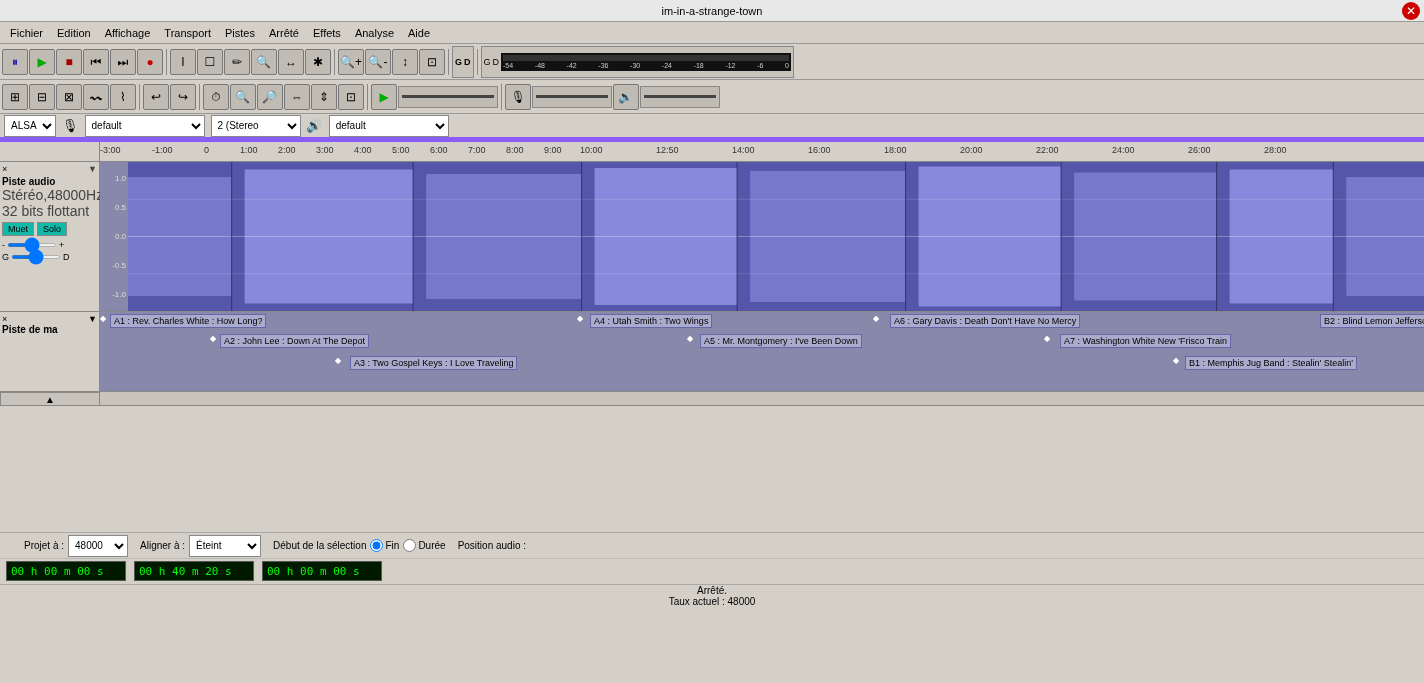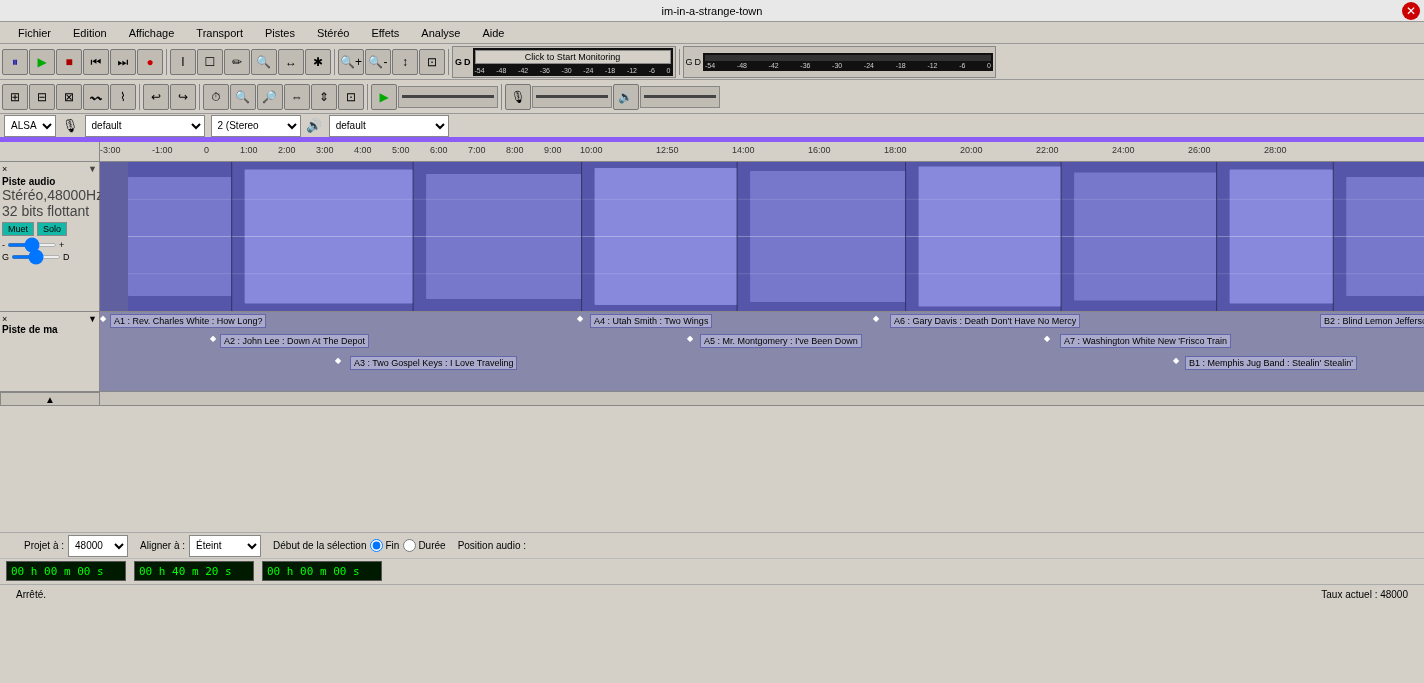--- a/index.html
+++ b/index.html
@@ -33,21 +33,20 @@
       display: flex;
       align-items: center;
       padding: 0 4px;
       border-bottom: 1px solid #999;
       gap: 2px;
     }
     #menubar span {
       padding: 2px 6px;
       cursor: pointer;
       font-size: 11px;
-      margin-left: 8px;
     }
 
     .track-container {
       display: flex;
       height: 150px;
       border-bottom: 1px solid #888;
     }
     .track-header {
       width: 100px;
       background: #d4d0c8;
@@ -161,20 +160,21 @@
     
     #statusbar {
       height: 20px;
       background: #d4d0c8;
       border-top: 1px solid #aaa;
       display: flex;
       align-items: center;
       padding: 0 16px;
       justify-content: space-between;
       font-size: 10px;
+      flex-direction: column;
     }
 
     
     .play-btn { color: #00aa00; font-size: 16px; }
     .pause-btn { color: #0000aa; font-size: 14px; }
     .stop-btn { color: #aa0000; }
     .record-btn { color: #cc0000; font-size: 14px; }
 
     
     #row1 { display: flex; align-items: center; height: 36px; background: #d4d0c8; border-bottom: 1px solid #999; padding: 0 2px; gap: 1px; }
@@ -245,21 +245,21 @@
   <span>im-in-a-strange-town</span>
   <div class="close-btn">✕</div>
 </div>
 
 <div id="menubar">
   <span>Fichier</span>
   <span>Edition</span>
   <span>Affichage</span>
   <span>Transport</span>
   <span>Pistes</span>
-  <span>Stéréo</span>
+  <span>Arrêté</span>
   <span>Effets</span>
   <span>Analyse</span>
   <span>Aide</span>
 </div>
 
 <div id="row1">
 
   <div class="btn-small pause-btn" title="Pause">⏸</div>
   <div class="btn-small play-btn" title="Play">▶</div>
   <div class="btn-small stop-btn" title="Stop">■</div>
@@ -277,35 +277,20 @@
   <div class="btn-sep"></div>
   <div class="btn-small">🔍+</div>
   <div class="btn-small">🔍-</div>
   <div class="btn-small">↕</div>
   <div class="btn-small">⊡</div>
   <div class="btn-sep"></div>
 
   <div style="display:flex;align-items:center;gap:2px;border:1px solid #888;padding:2px;background:#c8c4bc;height:32px;">
     <span style="font-size:9px;font-weight:bold;">G</span>
     <span style="font-size:9px;font-weight:bold;">D</span>
-    <div style="background:#111;padding:2px;display:flex;flex-direction:column;gap:1px;min-width:200px;">
-      <button style="background:#d4d0c8;border:1px solid #888;font-size:9px;cursor:pointer;padding:1px 4px;margin-bottom:2px;">Click to Start Monitoring</button>
-      <div style="display:flex;justify-content:space-between;color:#ccc;font-size:7px;">
-        <span>-54</span>
-          <span>-48</span>
-          <span>-42</span>
-          <span>-36</span>
-          <span>-30</span>
-          <span>-24</span>
-          <span>-18</span>
-          <span>-12</span>
-          <span>-6</span>
-          <span>0</span>
-      </div>
-    </div>
   </div>
 
   <div class="btn-sep"></div>
 
   <div style="display:flex;align-items:center;gap:2px;border:1px solid #888;padding:2px;background:#c8c4bc;height:32px;">
     <span style="font-size:9px;">G</span>
     <span style="font-size:9px;">D</span>
     <div style="background:#111;padding:2px;display:flex;flex-direction:column;gap:1px;min-width:290px;">
       <div style="height:6px;background:#333;width:100%;"></div>
       <div style="display:flex;justify-content:space-between;color:#ccc;font-size:7px;">
@@ -424,20 +409,27 @@
         <span>+</span>
       </div>
       <div class="gain-row">
         <span>G</span>
         <input type="range" class="gain-slider" min="-100" max="100" value="0" style="">
         <span>D</span>
       </div>
     </div>
     <div class="track-waveform">
 
+      <div style="position:absolute;left:0;top:0;width:28px;height:100%;background:#8888aa;display:flex;flex-direction:column;justify-content:space-around;align-items:flex-end;padding:2px;z-index:2;font-size:8px;color:#ddd;">
+        <span>1.0</span>
+          <span>0.5</span>
+          <span>0.0</span>
+          <span>-0.5</span>
+          <span>-1.0</span>
+      </div>
 
       <svg width="100%" height="100%" preserveAspectRatio="none" style="position:absolute;left:28px;top:0;width:calc(100% - 28px);height:100%;">
         <rect width="100%" height="100%" fill="#5555aa"></rect>
 
         <rect x="0%" y="10%" width="8%" height="80%" fill="#7777cc" rx="1"></rect>
         <rect x="9%" y="5%" width="13%" height="90%" fill="#8888dd" rx="1"></rect>
         <rect x="23%" y="8%" width="12%" height="84%" fill="#7777cc" rx="1"></rect>
         <rect x="36%" y="4%" width="11%" height="92%" fill="#8888dd" rx="1"></rect>
         <rect x="48%" y="6%" width="12%" height="88%" fill="#7777cc" rx="1"></rect>
         <rect x="61%" y="3%" width="11%" height="94%" fill="#8888dd" rx="1"></rect>

